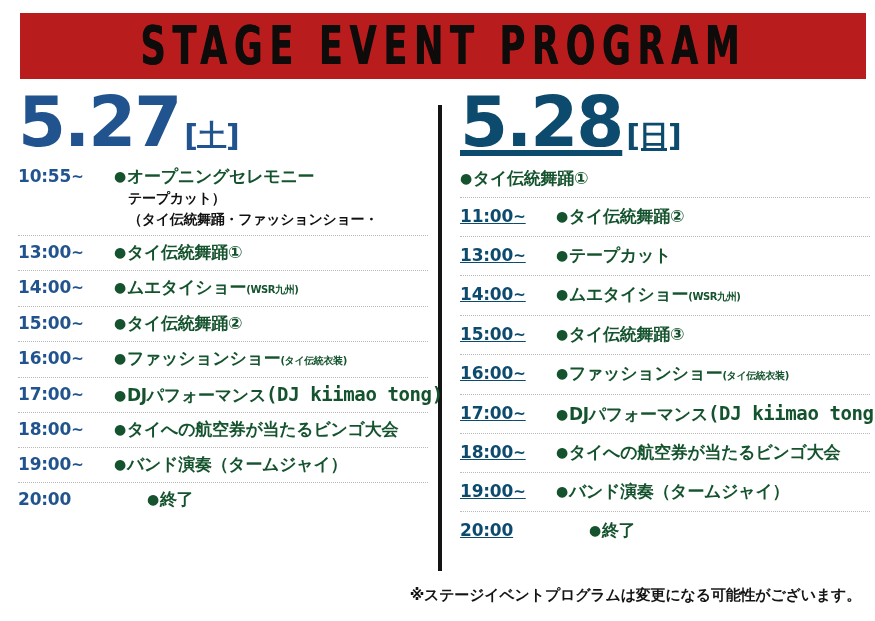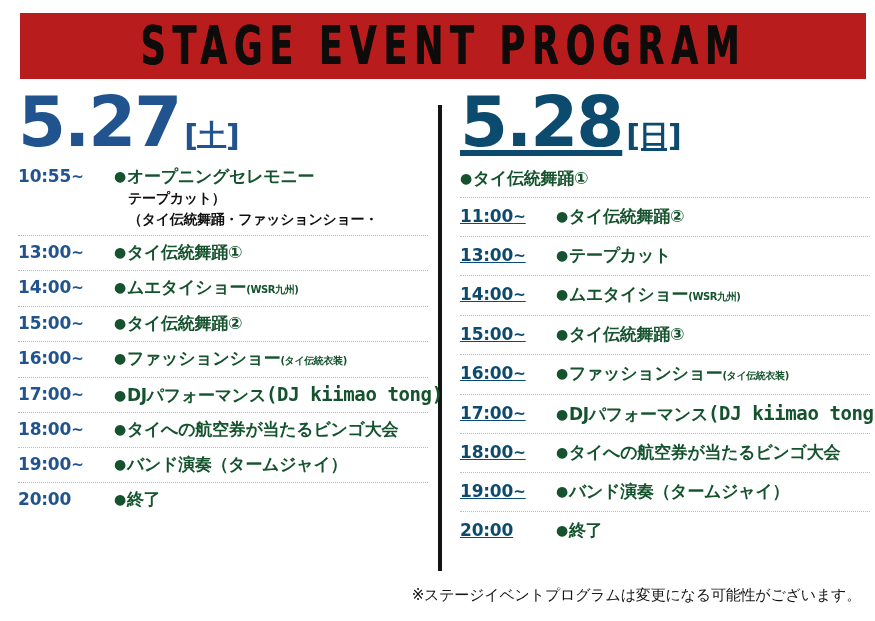--- a/index.html
+++ b/index.html
@@ -105,21 +105,21 @@
     padding-left: 8px;
     padding-right: 6px;
   }
   .row {
     display: flex;
     align-items: flex-start;
     border-bottom: 1px dotted #b8b8b8;
     padding: 5px 0 5px 0;
     min-height: 22px;
   }
-  .row:last-child { border-bottom: none; }
+  .row:last-child { border-bottom: none; gap: 33px; }
   .row.no-rule    { border-bottom: none; }
 
   .row-time {
     flex: 0 0 96px;
     font-family: "DejaVu Sans", sans-serif;
     font-weight: 700;
     font-size: 17px;
     line-height: 23px;
     white-space: nowrap;
     letter-spacing: -0.2px;
@@ -176,21 +176,21 @@
 
   
   .footer {
     position: absolute;
     left: 0;
     right: 14px;
     top: 586px;
     text-align: right;
     font-family: "DejaVu Sans", sans-serif;
     font-size: 15px;
-    font-weight: 400;
+    font-weight: 700;
     color: #141414;
     letter-spacing: -0.2px;
   }
 </style>
 </head>
 <body>
 
 <div id="poster">
 
   <div class="banner">

